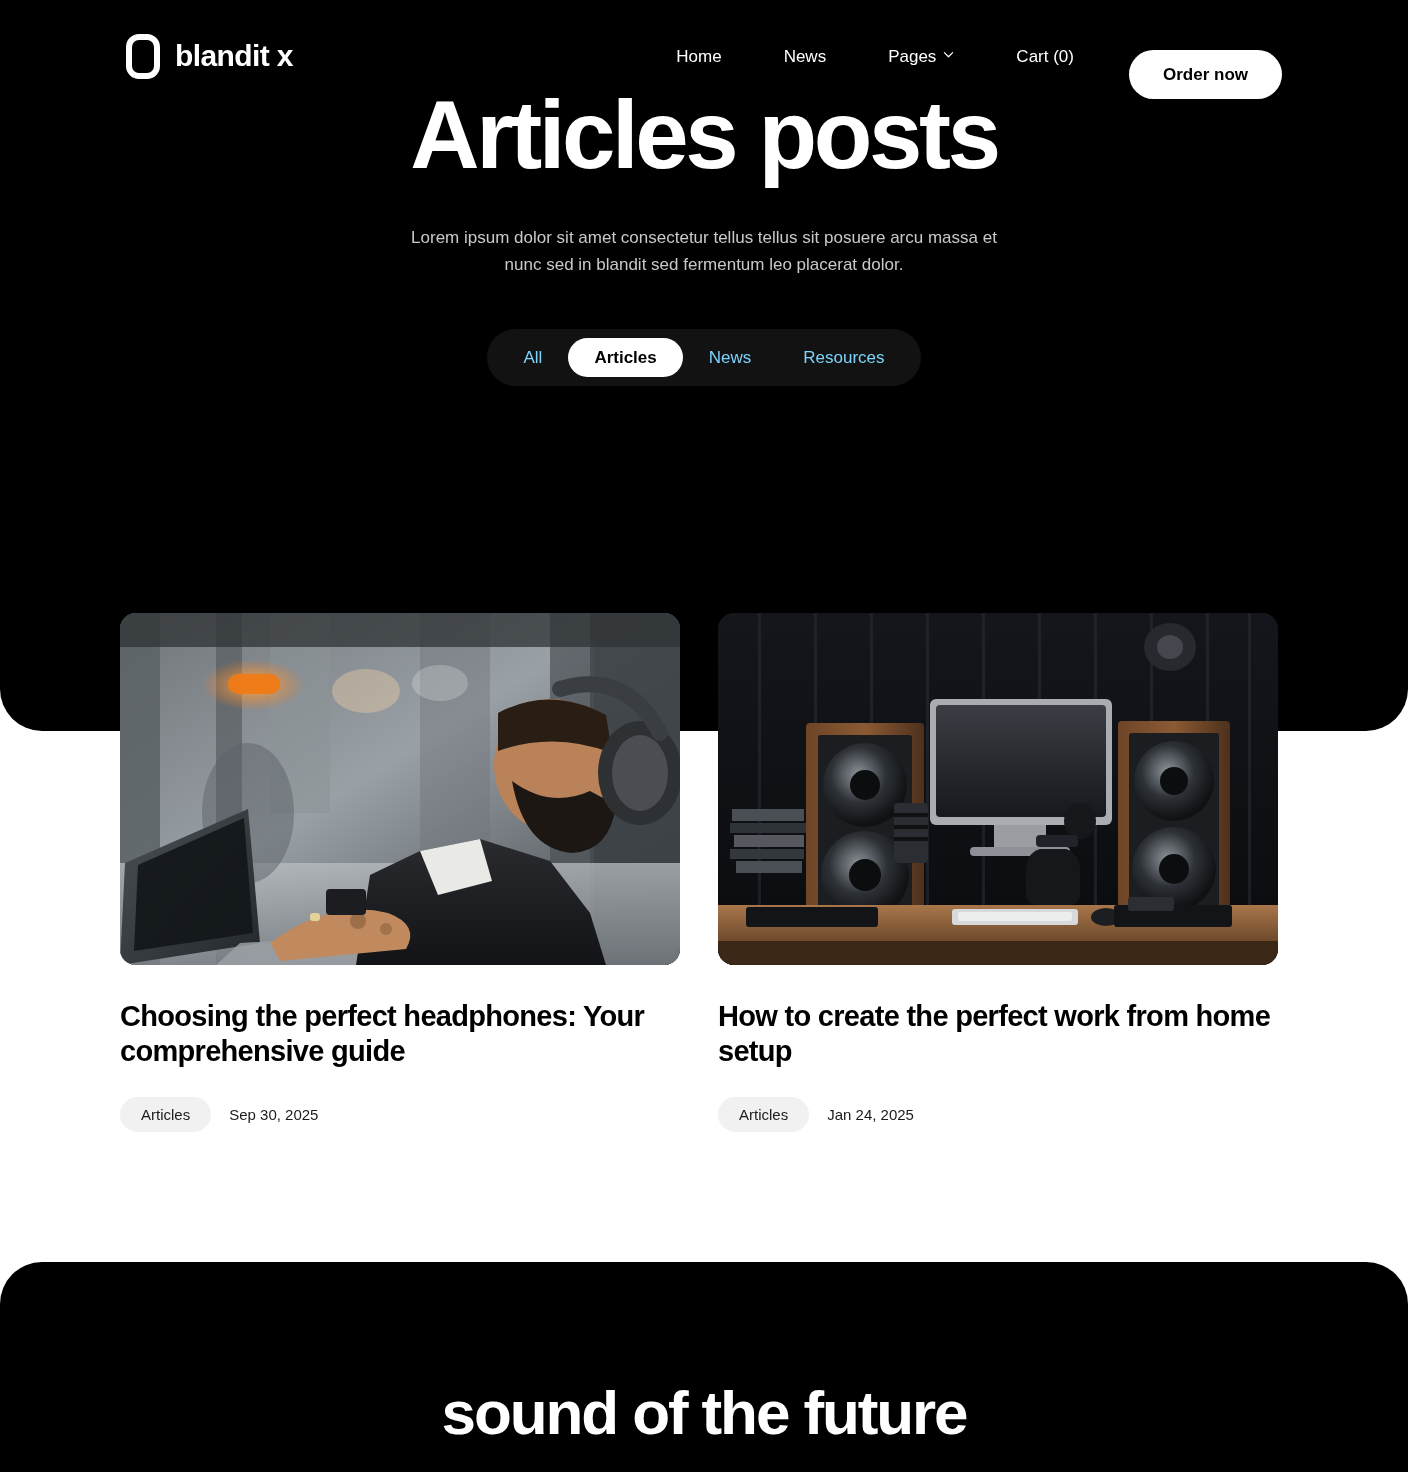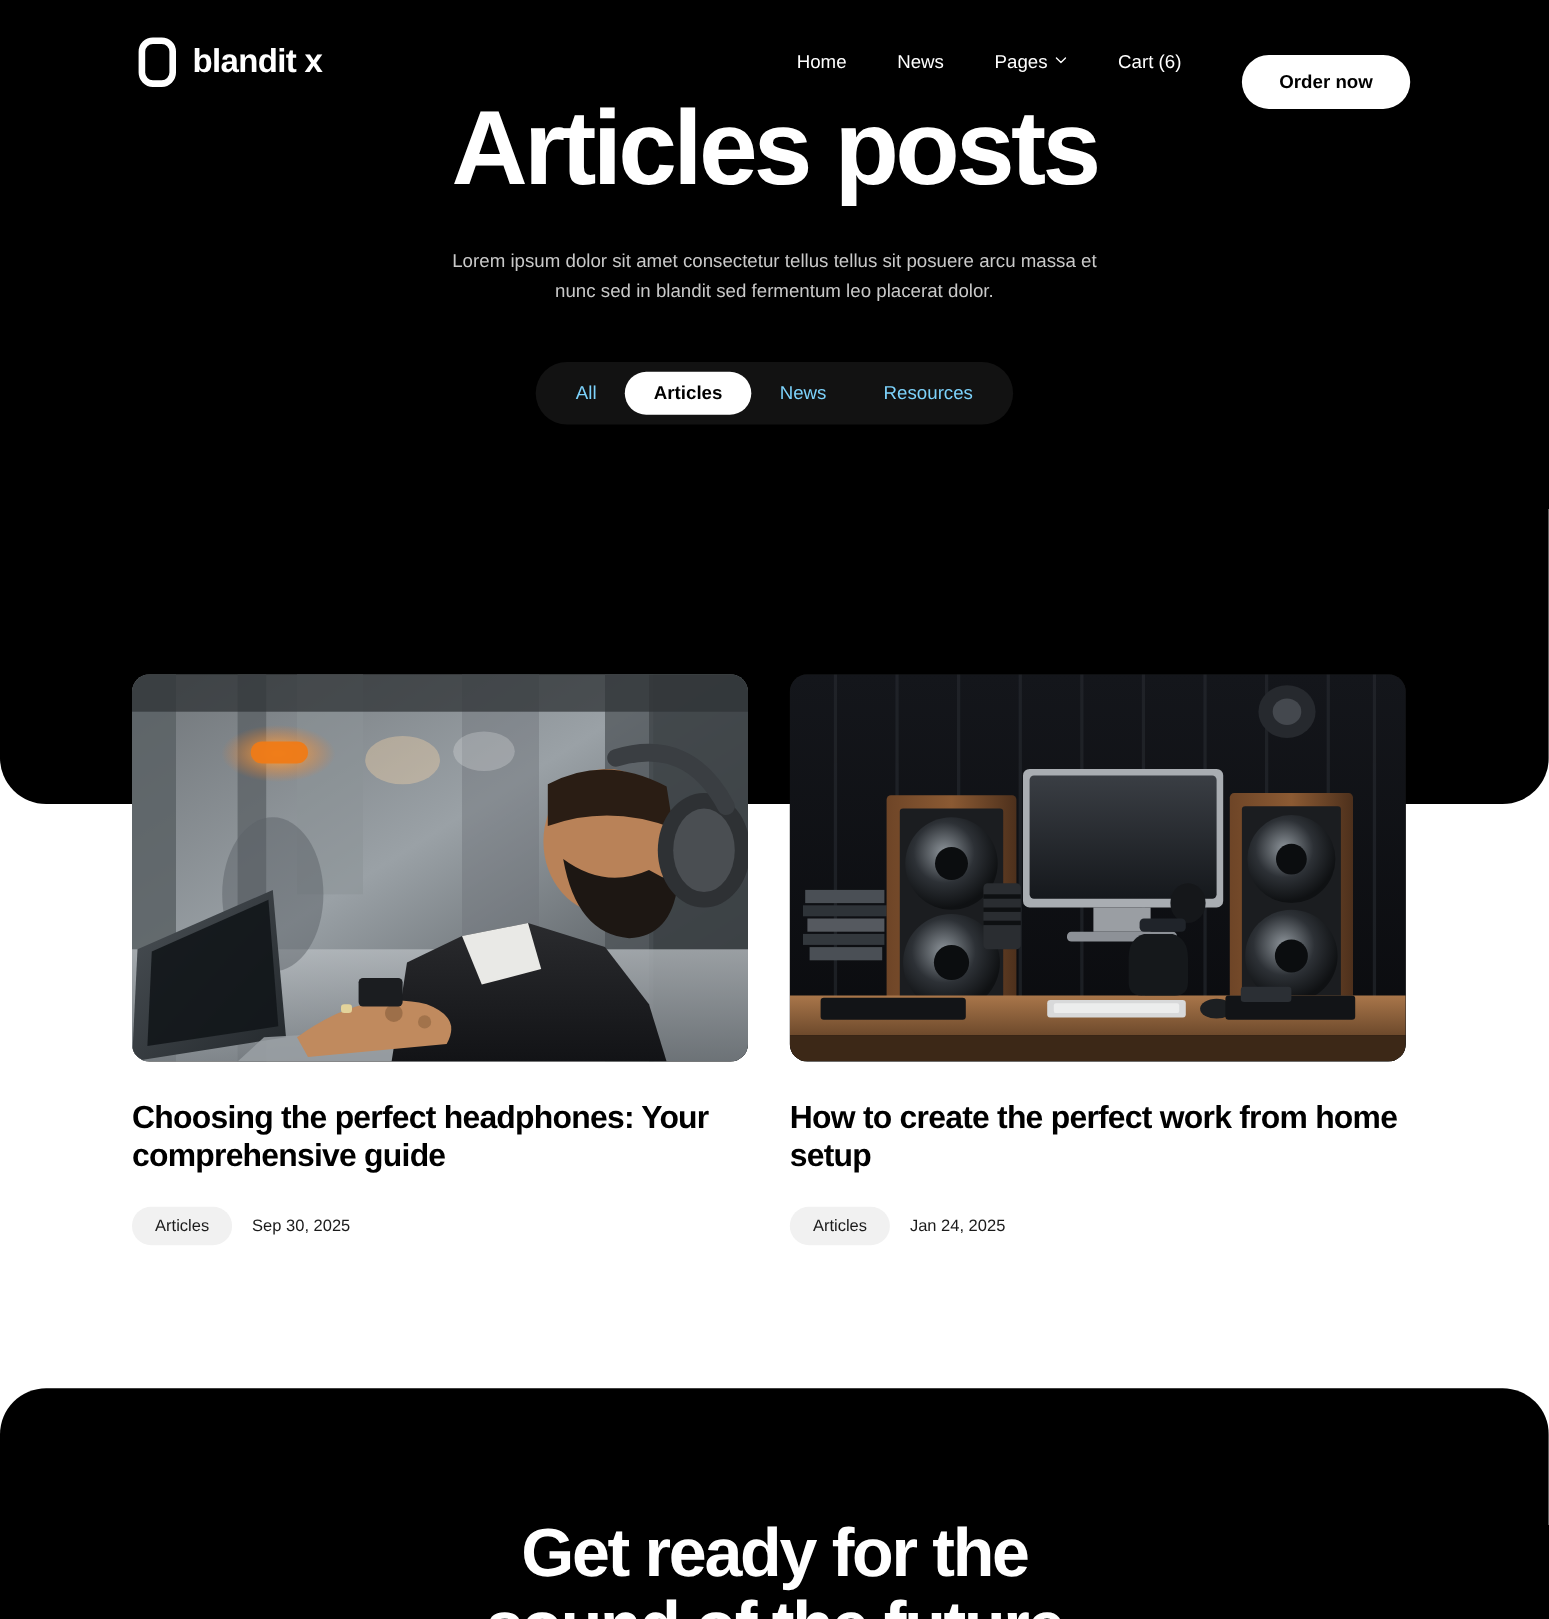--- a/index.html
+++ b/index.html
@@ -29,21 +29,21 @@
   .brand { display:flex; align-items:center; gap:15px; }
   .logo-mark {
     width:34px; height:45px; border:6px solid #ffffff;
     border-radius:13px; flex:0 0 auto;
   }
   .brand-name {
     color:#ffffff; font-size:30px; font-weight:700; letter-spacing:-0.6px;
     line-height:1;
   }
   .nav-right { display:flex; align-items:center; gap:0; }
-  .nav-links { display:flex; align-items:center; gap:0; }
+  .nav-links { display:flex; align-items:center; gap:16px; }
   .nav-link {
     color:#ffffff; font-size:17px; font-weight:400; padding:0 23px;
     display:flex; align-items:center; gap:7px; line-height:1;
     text-decoration:none; white-space:nowrap;
   }
   .chev { display:inline-block; width:11px; height:11px; position:relative; top:-2px; }
   .chev svg { display:block; }
   .order-btn {
     margin-left:32px;
     background:#ffffff; color:#000000;
@@ -145,21 +145,21 @@
         </a>
         <a class="nav-link">
           <span>Pages</span>
           <span class="chev">
             <svg viewBox="0 0 12 12" width="11" height="11" fill="none" aria-hidden="true">
               <path d="M1.5 4 L6 8.5 L10.5 4" stroke="#ffffff" stroke-width="1.3" stroke-linecap="round" stroke-linejoin="round"></path>
             </svg>
           </span>
         </a>
         <a class="nav-link">
-          <span>Cart (6)</span>
+          <span>Cart (0)</span>
         </a>
       </div>
       <button class="order-btn">Order now</button>
     </div>
   </div>
 
   <div class="hero-inner" style="z-index:4;">
     <h1 class="hero-title">Articles posts</h1>
     <p class="hero-sub">Lorem ipsum dolor sit amet consectetur tellus tellus sit posuere arcu massa et nunc sed in blandit sed fermentum leo placerat dolor.</p>
 
@@ -346,18 +346,17 @@
       <div class="card-meta">
         <span class="tag">Articles</span>
         <span class="date">Jan 24, 2025</span>
       </div>
     </div>
 
   </div>
 
   <div class="cta">
     <div class="cta-title">
-      <span>Get ready for the</span>
       <span class="l2">sound of the future</span>
     </div>
   </div>
 
 </div>
 
 </body></html>

